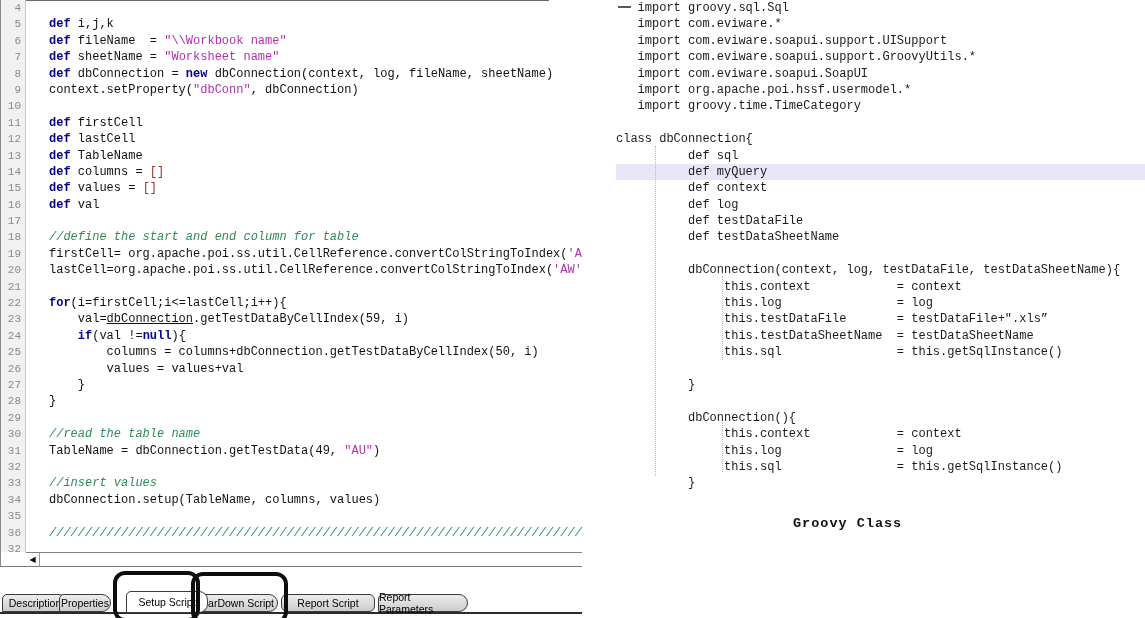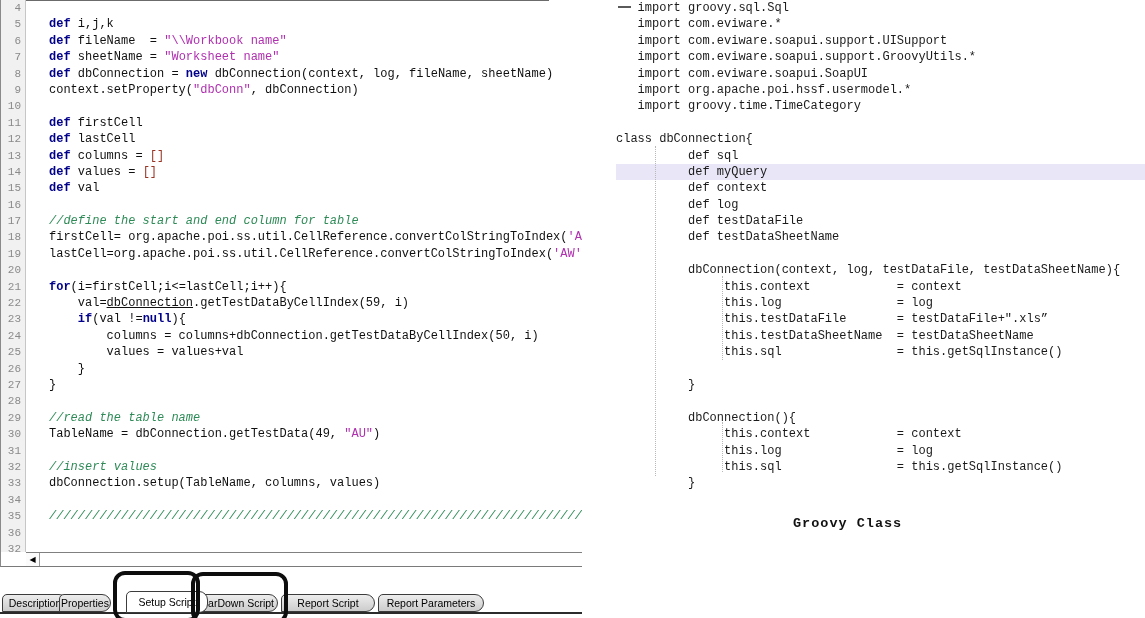--- a/index.html
+++ b/index.html
@@ -48,22 +48,22 @@
   .tab{position:absolute;top:1px;height:18px;box-sizing:border-box;
        background:linear-gradient(#ededed,#cccccc);
        border:1px solid #3c3c3c;border-radius:5px 9px 9px 0;
        font:10.5px "Liberation Sans",sans-serif;color:#000;
        display:flex;align-items:center;justify-content:center;cursor:pointer;z-index:1;}
   .tab.active{top:-2px;height:22px;background:#ffffff;z-index:3;}
   .tab:nth-child(1){left:2px;width:66px;}
   .tab:nth-child(2){left:59px;width:52px;}
   .tab:nth-child(3){left:126px;width:82px;}
   .tab:nth-child(4){left:193px;width:85px;}
-  .tab:nth-child(5){left:281px;width:94px;}
-  .tab:nth-child(6){left:378px;width:106px;}
+  .tab:nth-child(5){left:281px;width:94px;border-radius:6px;}
+  .tab:nth-child(6){left:378px;width:90px;}
   #tab-underline{position:absolute;left:0;top:612px;width:582px;height:2px;background:#2b2b2b;}
 
   
   .annot{position:absolute;border:4px solid #0d0d0d;border-radius:12px;background:transparent;z-index:4;}
   #annot-setup{left:113px;top:571px;width:79px;height:43px;}
   #annot-teardown{left:191px;top:572px;width:89px;height:44px;}
 </style>
 </head>
 <body>
 
@@ -110,20 +110,21 @@
     <div id="left-code">
         <div class="row"></div>
         <div class="row"><span class="tk-k">def</span><span class="tk-t"> i,j,k</span></div>
         <div class="row"><span class="tk-k">def</span><span class="tk-t"> fileName  = </span><span class="tk-s">"\\Workbook name"</span></div>
         <div class="row"><span class="tk-k">def</span><span class="tk-t"> sheetName = </span><span class="tk-s">"Worksheet name"</span></div>
         <div class="row"><span class="tk-k">def</span><span class="tk-t"> dbConnection = </span><span class="tk-k">new</span><span class="tk-t"> dbConnection(context, log, fileName, sheetName)</span></div>
         <div class="row"><span class="tk-t">context.setProperty(</span><span class="tk-s">"dbConn"</span><span class="tk-t">, dbConnection)</span></div>
         <div class="row"></div>
         <div class="row"><span class="tk-k">def</span><span class="tk-t"> firstCell</span></div>
         <div class="row"><span class="tk-k">def</span><span class="tk-t"> lastCell</span></div>
+        <div class="row"><span class="tk-k">def</span><span class="tk-t"> TableName</span></div>
         <div class="row"><span class="tk-k">def</span><span class="tk-t"> columns = </span><span class="tk-b">[]</span></div>
         <div class="row"><span class="tk-k">def</span><span class="tk-t"> values = </span><span class="tk-b">[]</span></div>
         <div class="row"><span class="tk-k">def</span><span class="tk-t"> val</span></div>
         <div class="row"></div>
         <div class="row"><span class="tk-c">//define the start and end column for table</span></div>
         <div class="row"><span class="tk-t">firstCell= org.apache.poi.ss.util.CellReference.convertColStringToIndex(</span><span class="tk-s">'AU'</span><span class="tk-t">)</span></div>
         <div class="row"><span class="tk-t">lastCell=org.apache.poi.ss.util.CellReference.convertColStringToIndex(</span><span class="tk-s">'AW'</span><span class="tk-t">)</span></div>
         <div class="row"></div>
         <div class="row"><span class="tk-k">for</span><span class="tk-t">(i=firstCell;i&lt;=lastCell;i++){</span></div>
         <div class="row"><span class="tk-t">    val=</span><span class="tk-u">dbConnection</span><span class="tk-t">.getTestDataByCellIndex(59, i)</span></div>

